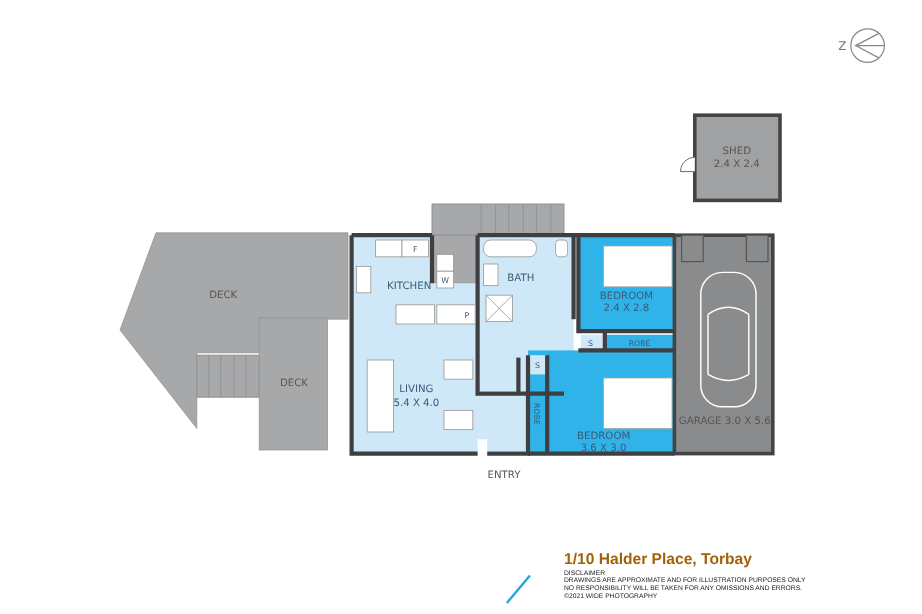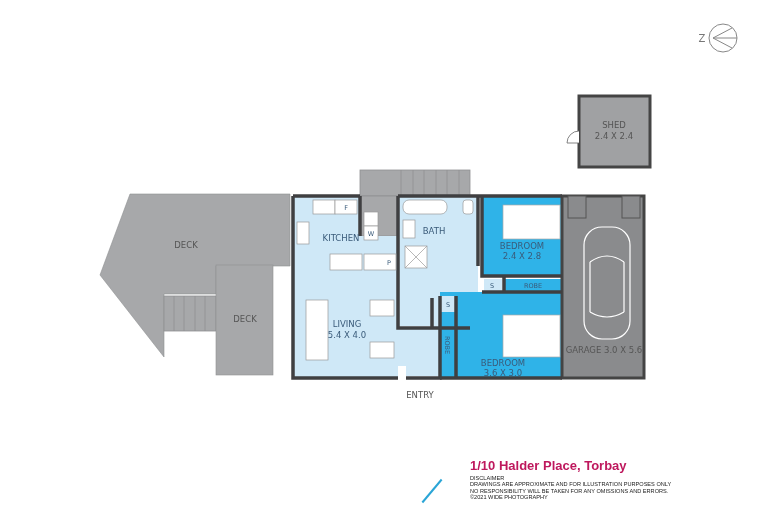--- a/index.html
+++ b/index.html
@@ -1,21 +1,21 @@
 <!DOCTYPE html>
 <html><head>
 <meta charset="utf-8">
 <style>
   html, body { margin:0; padding:0; background:#ffffff; }
   body { width:768px; height:512px; position:relative; overflow:hidden; font-family:"DejaVu Sans", sans-serif; }
   svg { position:absolute; left:0; top:0; }
   .lbl { font-family:"DejaVu Sans", sans-serif; font-size:8.5px; fill:#3a5b7a; text-anchor:middle; }
   .lbl-g { font-family:"DejaVu Sans", sans-serif; font-size:8.5px; fill:#555555; text-anchor:middle; }
   .lbl-s { font-family:"DejaVu Sans", sans-serif; font-size:6.5px; fill:#3a5b7a; text-anchor:middle; }
-  .title { position:absolute; left:470px; top:458px; font-family:"Liberation Sans", sans-serif; font-weight:bold; font-size:13px; color:#be185d; white-space:nowrap; }
+  .title { position:absolute; left:470px; top:458px; font-family:"Liberation Sans", sans-serif; font-weight:bold; font-size:13px; color:#a16207; white-space:nowrap; }
   .disc { position:absolute; left:470px; top:475px; font-family:"Liberation Sans", sans-serif; font-size:5.6px; line-height:6.4px; color:#222; white-space:nowrap; }
   .slash { position:absolute; left:431px; top:476px; width:2px; height:30px; background:#2aa5d6; transform:rotate(40deg); transform-origin:center; }
 </style>
 </head>
 <body>
 
 <svg width="768" height="512" viewBox="0 0 768 512">
 
   <g>
     <circle cx="723" cy="38" r="14" fill="none" stroke="#888" stroke-width="1"></circle>

